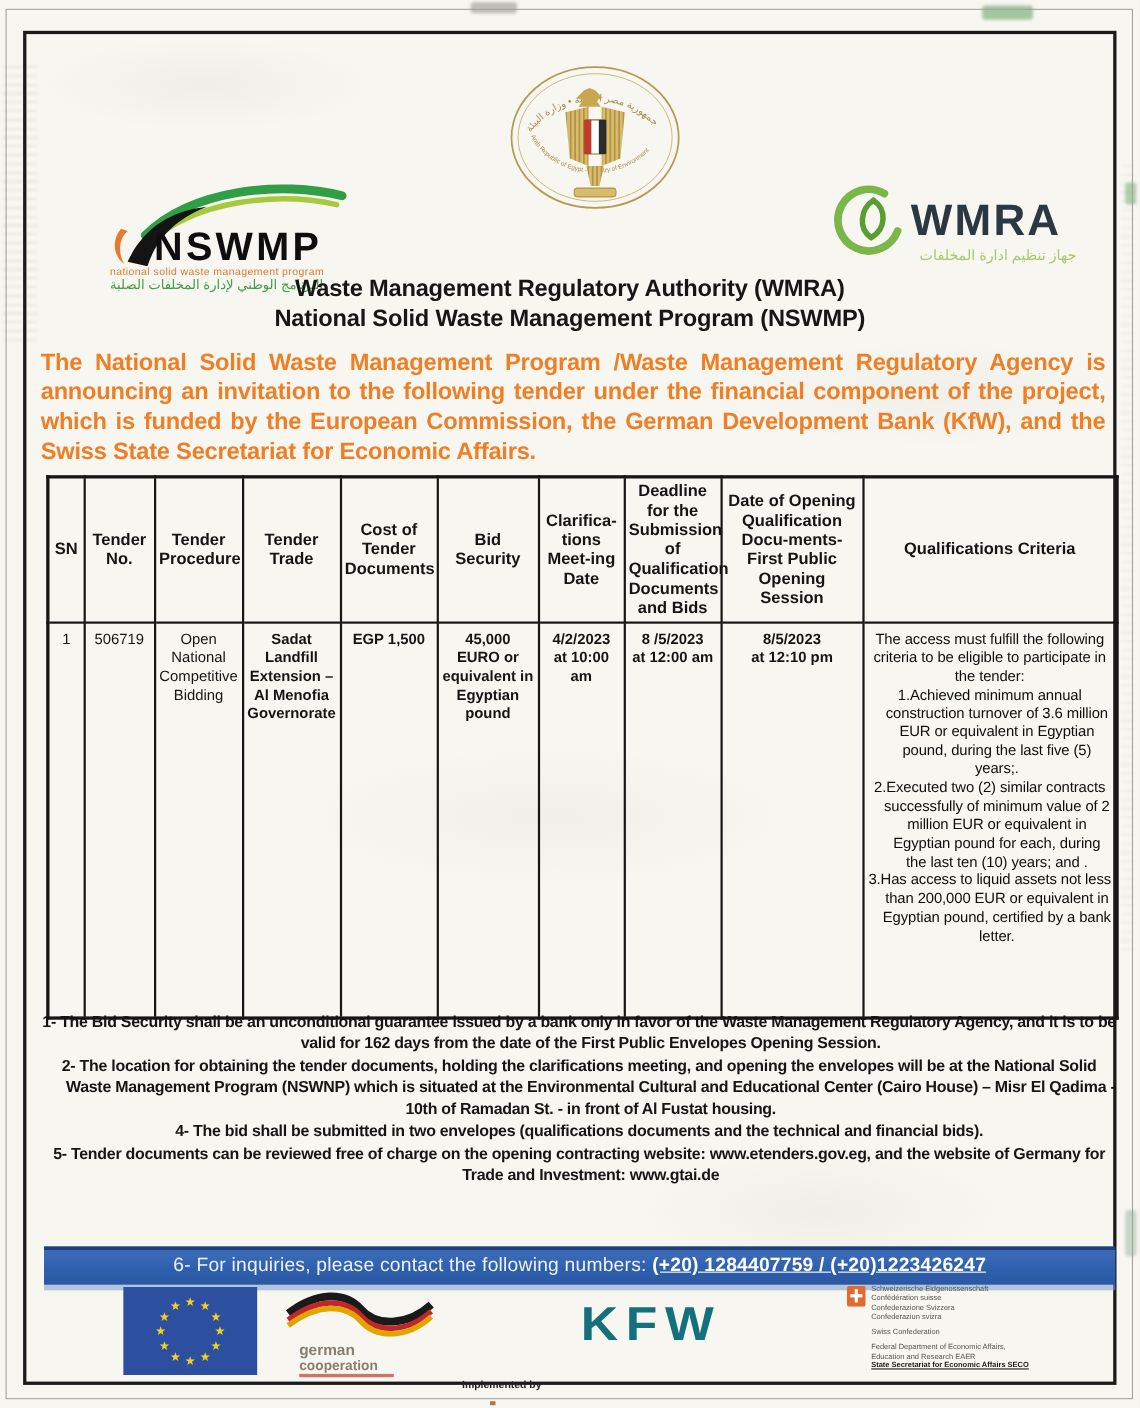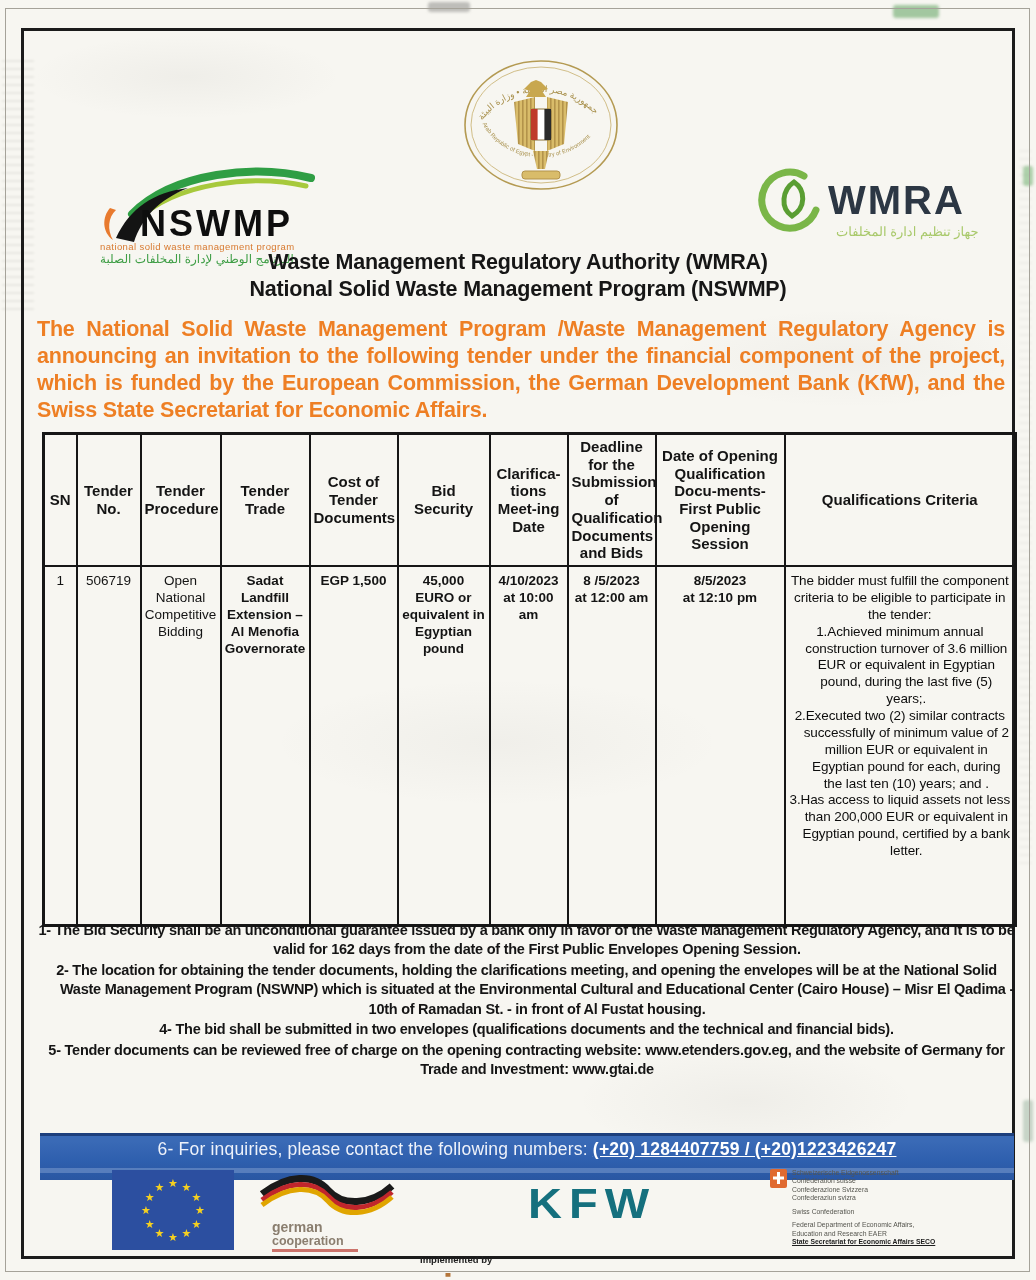--- a/index.html
+++ b/index.html
@@ -31,21 +31,21 @@
   td.b{font-weight:700;}
   td.criteria{text-align:left;font-size:15px;font-weight:400;color:#0d0d0d;line-height:1.32;
               padding:4px 4px 4px 5px;letter-spacing:-.1px;}
   .crit-item{padding-left:13px;text-indent:-13px;}
   
   .notes{position:absolute;left:37px;top:921px;width:979px;font-size:14.5px;font-weight:700;
          line-height:1.34;letter-spacing:-.25px;color:#151515;}
   .note{padding-left:21px;text-indent:-21px;margin-bottom:1px;text-align:center;}
   .note a, .note .lnk{font-weight:700;color:#151515;}
   
-  .banner{position:absolute;left:40px;top:1133px;width:974px;height:47px;
+  .banner{position:absolute;left:40px;top:1133px;width:974px;height:35px;
           background:linear-gradient(180deg,#1d3f7c 0 3px,#3a6ab6 3px 8px,#2e5fae 60%,#2a57a2 100%);
           color:#eef2fa;text-align:center;font-size:17.5px;line-height:33px;letter-spacing:.2px;}
   .banner::after{content:"";position:absolute;left:0;right:0;top:35px;height:5px;background:#7c9bce;opacity:.55;}
   .banner .nums{font-weight:700;text-decoration:underline;color:#ffffff;}
   
   .kfw{position:absolute;left:528px;top:1178px;font-size:47px;font-weight:800;color:#15707e;
        letter-spacing:7px;transform:scaleY(.92);transform-origin:top left;}
   .impl{font-size:9.5px;font-weight:700;color:#222;}
   .giz-row{display:flex;align-items:flex-end;margin-top:9px;}
   .giz-word{font-size:36px;font-weight:700;color:#b5763a;line-height:.8;letter-spacing:1px;}
@@ -151,33 +151,33 @@
       <th>Qualifications Criteria</th>
     </tr>
     <tr>
       <td>1</td>
       <td>506719</td>
       <td>Open National Competitive Bidding</td>
       <td class="b">Sadat Landfill Extension – Al Menofia Governorate</td>
       <td class="b">EGP 1,500</td>
       <td class="b">45,000 EURO or equivalent in Egyptian pound</td>
       <td class="b">
-        <div>4/10/2023</div>
+        <div>4/2/2023</div>
         <div>at 10:00 am</div>
       </td>
       <td class="b">
         <div>8 /5/2023</div>
         <div>at 12:00 am</div>
       </td>
       <td class="b">
         <div>8/5/2023</div>
         <div>at 12:10 pm</div>
       </td>
       <td class="criteria">
-        <div>The bidder must fulfill the component criteria to be eligible to participate in the tender:</div>
+        <div>The access must fulfill the following criteria to be eligible to participate in the tender:</div>
         <div class="crit-item">1.Achieved minimum annual construction turnover of 3.6 million EUR or equivalent in Egyptian pound, during the last five (5) years;.</div>
         <div class="crit-item">2.Executed two (2) similar contracts successfully of minimum value of 2 million EUR or equivalent in Egyptian pound  for each, during the last ten (10) years; and .</div>
         <div class="crit-item">3.Has access to liquid assets not less than 200,000 EUR or equivalent in Egyptian pound, certified by a bank letter.</div>
       </td>
     </tr>
   </tbody>
     </table>
 
   <div class="notes">
     <div class="note"><span>1-</span> <span>The Bid Security shall be an unconditional guarantee issued by a bank only in favor of the Waste Management Regulatory Agency, and it is to be valid for 162 days from the date of the First Public Envelopes Opening Session.</span></div>

